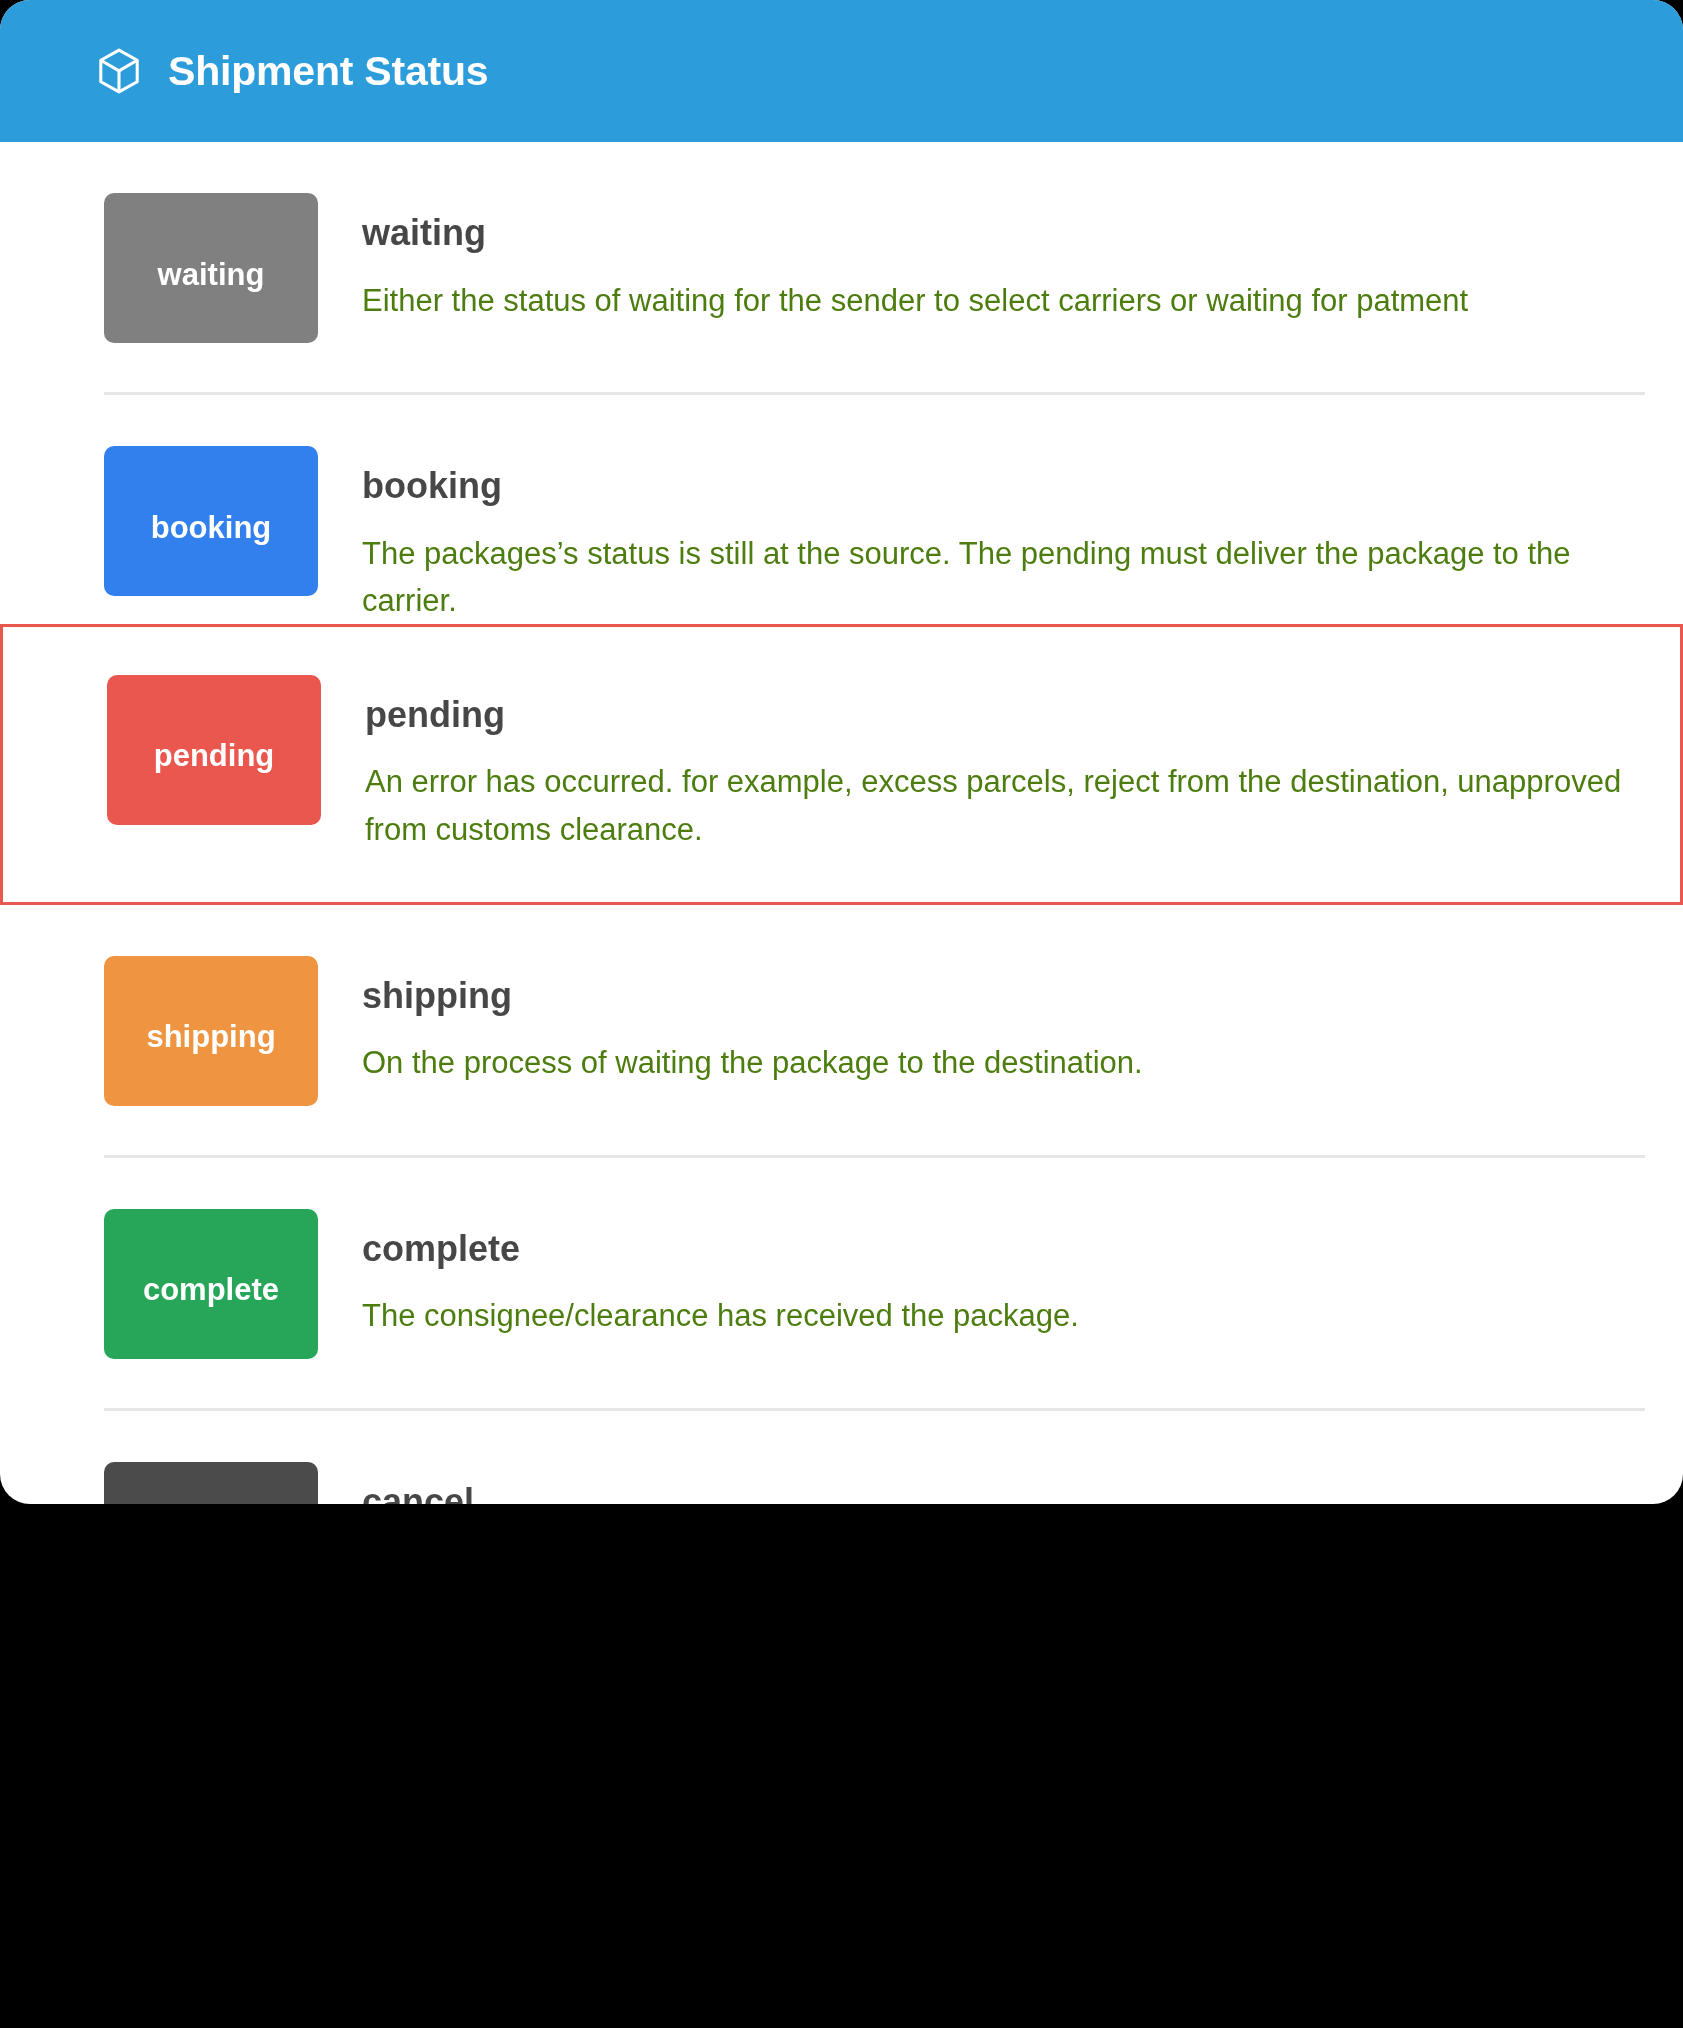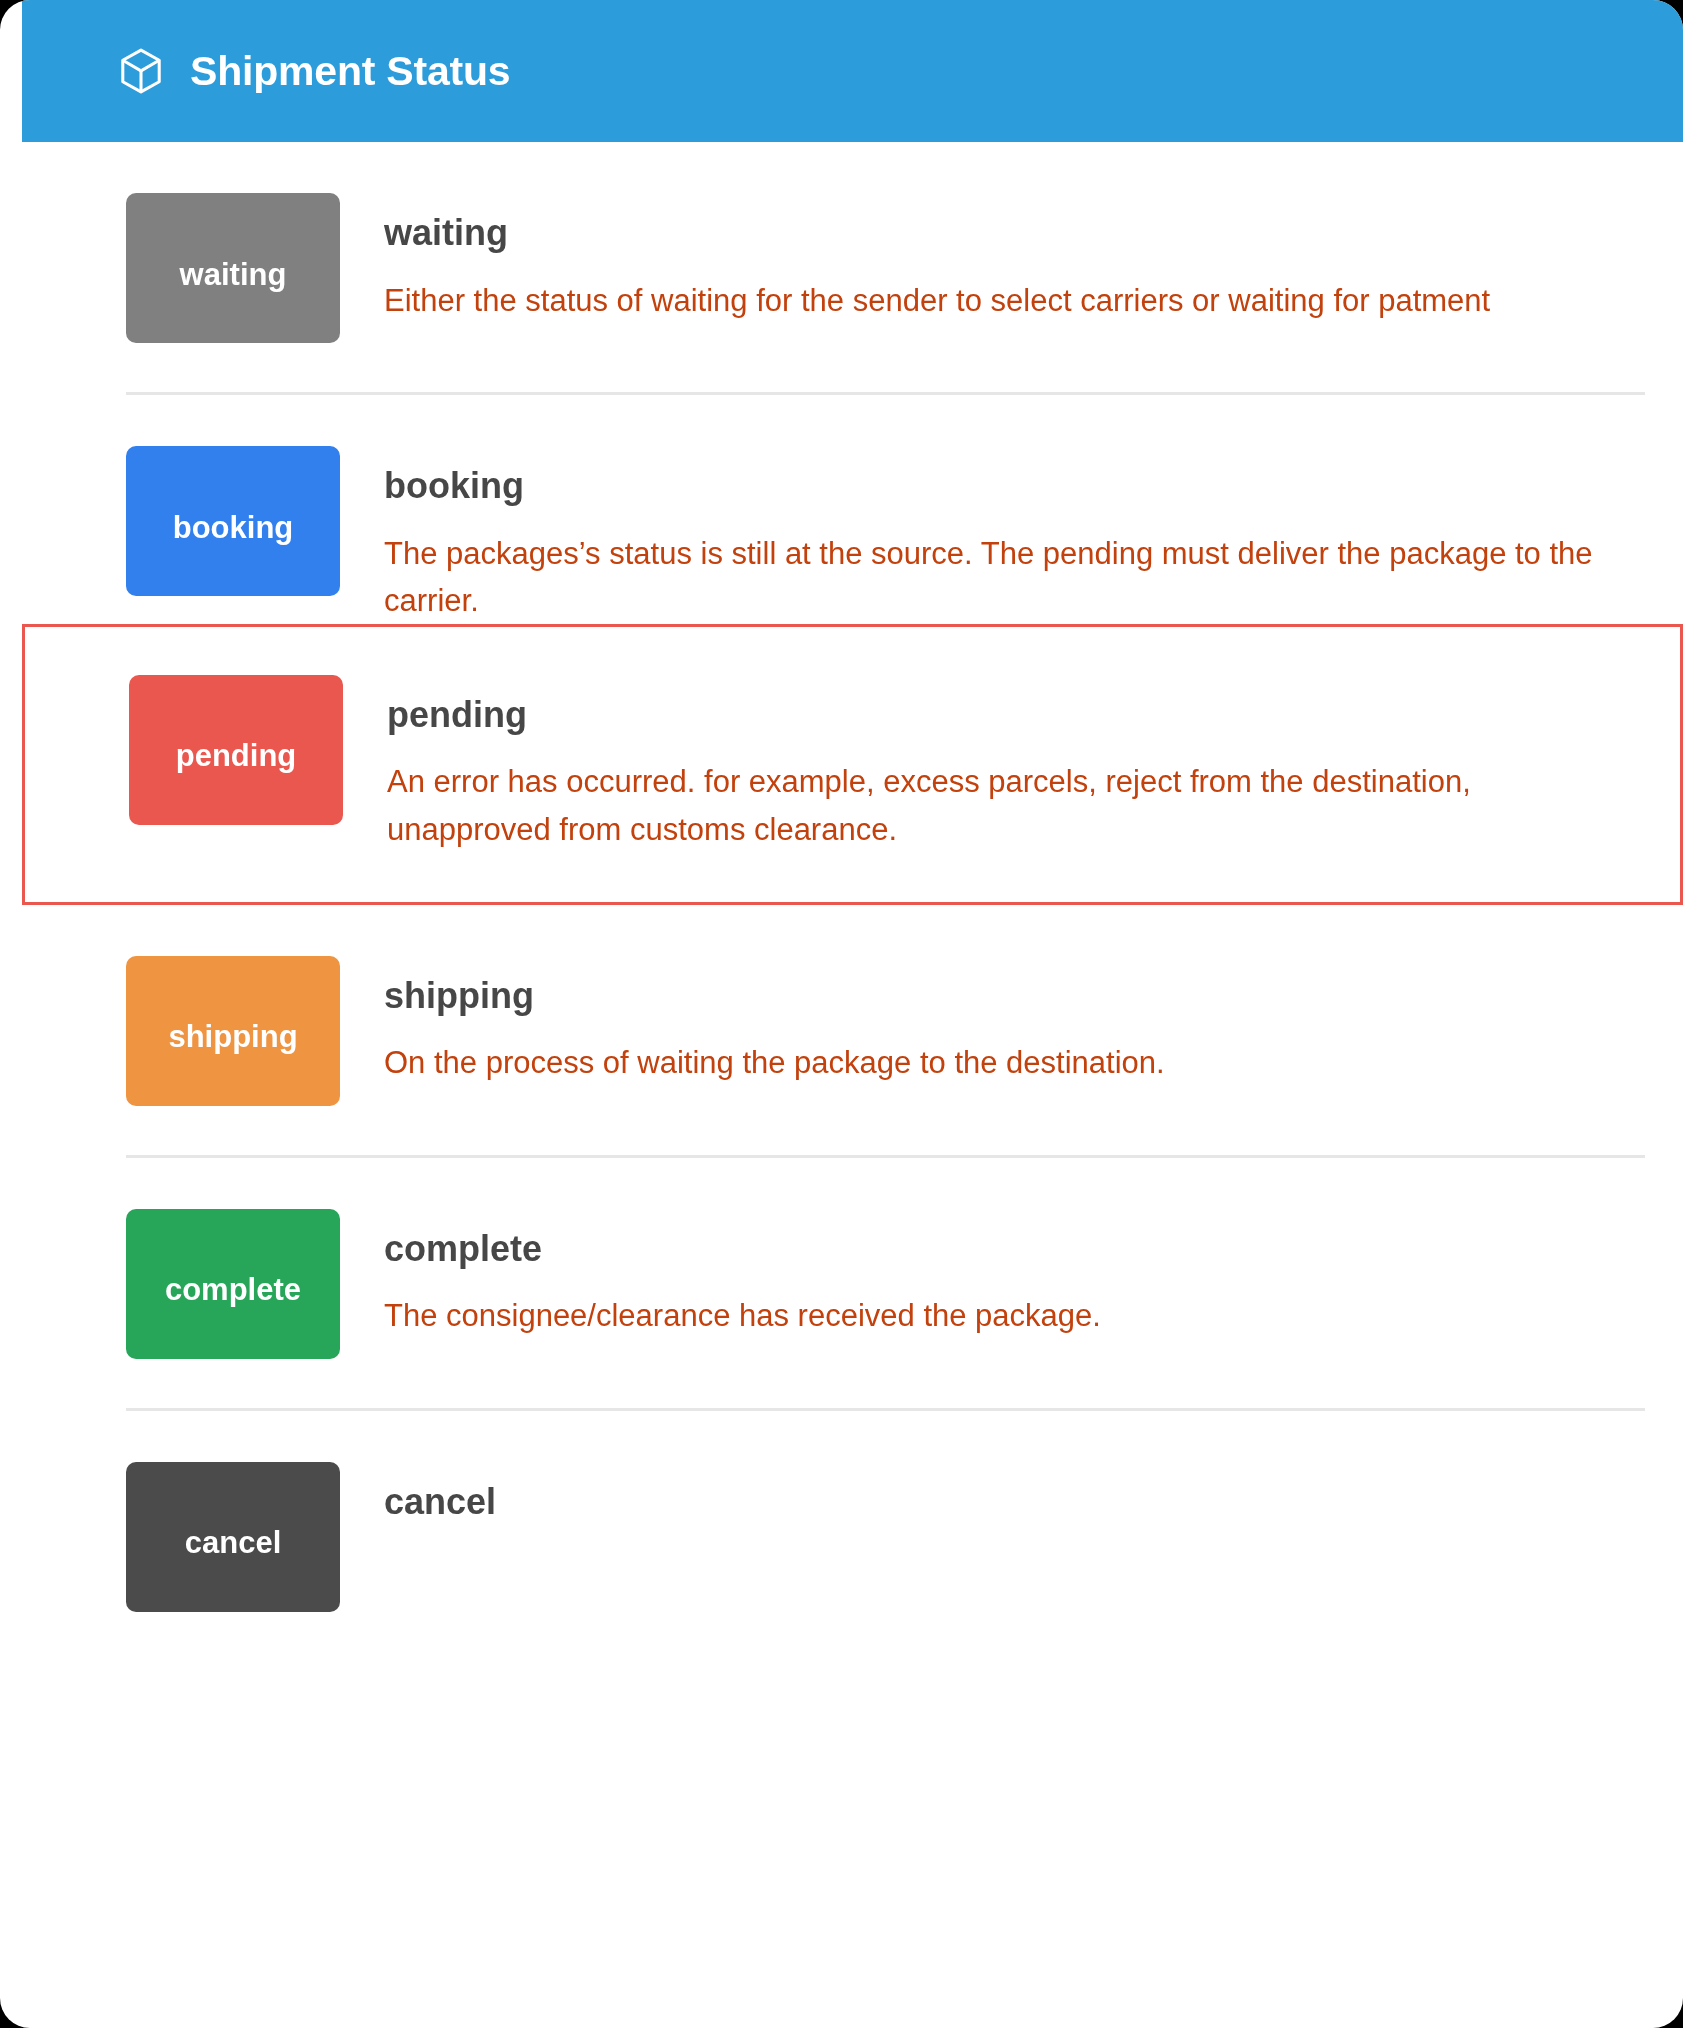--- a/index.html
+++ b/index.html
@@ -8,25 +8,24 @@
     width: 1683px;
     height: 2028px;
     background: #000;
     font-family: "Liberation Sans", "DejaVu Sans", sans-serif;
     -webkit-font-smoothing: antialiased;
   }
 
   #card {
     position: relative;
     width: 1683px;
-    height: 2028px;
+    height: 1504px;
     background: #ffffff;
     border-radius: 30px;
     overflow: hidden;
-    padding-left: 22px;
   }
 
   
   #header {
     height: 142px;
     background: #2c9cdb;
     display: flex;
     align-items: center;
     padding-left: 96px;
     gap: 26px;
@@ -96,21 +95,21 @@
   .status-name {
     font-size: 36px;
     font-weight: bold;
     color: #474747;
     line-height: 1.1;
     margin-bottom: 24px;
   }
 
   .status-desc {
     font-size: 31px;
-    color: #c2410c;
+    color: #4d7c0f;
     line-height: 1.52;
     font-weight: normal;
   }
 
   .divider {
     height: 3px;
     background: #e6e6e6;
     margin: 49px 38px 0 104px;
   }
 </style>

